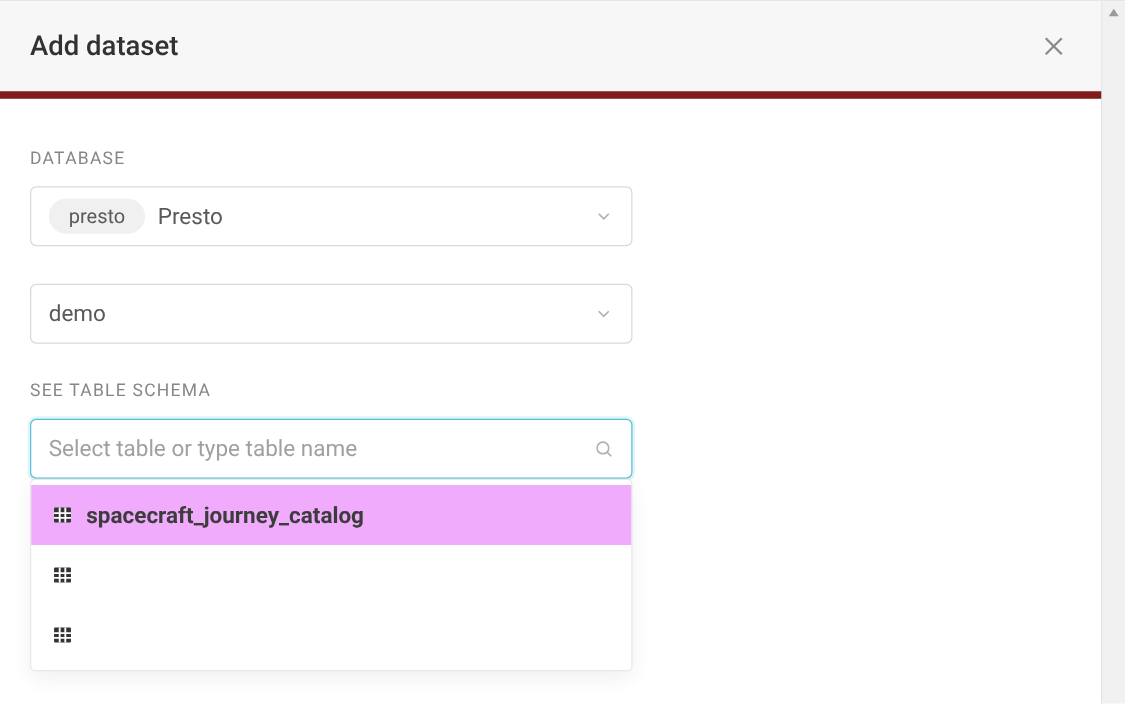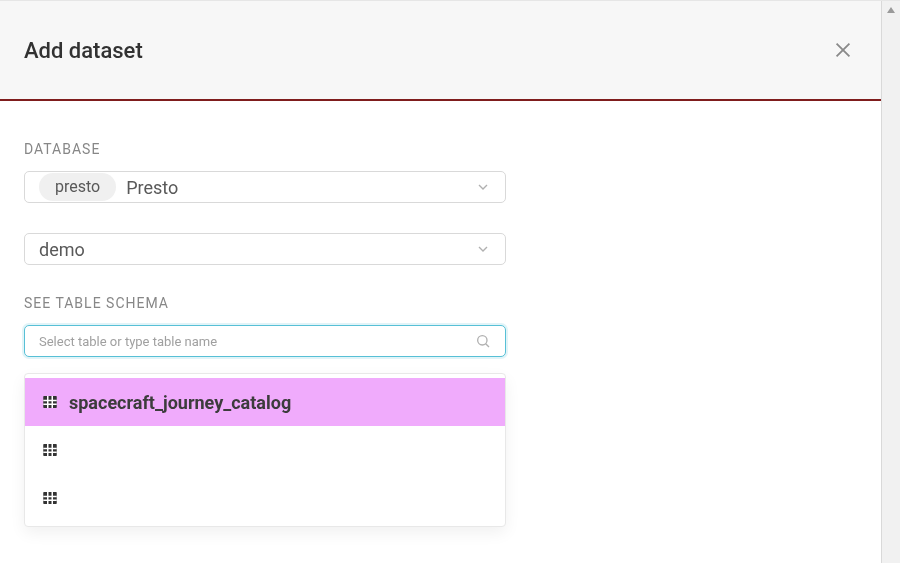--- a/index.html
+++ b/index.html
@@ -12,23 +12,23 @@
     border-top: 1px solid #e6e6e6;
   }
   .main {
     flex: 1 1 auto;
     display: flex;
     flex-direction: column;
     min-width: 0;
     border-right: 1px solid #d9d9d9;
   }
   .header {
-    height: 100px;
+    height: 78px;
     background: #f7f7f7;
-    border-bottom: 2px solid #7f1d1d;
+    border-bottom: 6px solid #7f1d1d;
     display: flex;
     align-items: center;
     justify-content: space-between;
     padding: 0 24px 0 24px;
   }
   .title {
     font-size: 22px;
     font-weight: 500;
     color: #323232;
   }
@@ -54,21 +54,21 @@
   .fld-label {
     font-size: 14px;
     letter-spacing: 1px;
     color: #878787;
     margin-bottom: 14px;
     font-weight: 400;
   }
 
   .select {
     width: 482px;
-    height: 32px;
+    height: 48px;
     border: 1px solid #d9d9d9;
     border-radius: 5px;
     background: #fff;
     display: flex;
     align-items: center;
     padding: 0 40px 0 14px;
     position: relative;
     font-size: 18px;
     color: #595959;
     cursor: pointer;
@@ -96,21 +96,21 @@
     color: #595959;
     margin-right: 10px;
     display: inline-block;
     line-height: 1.3;
   }
   .sel-value {
     font-size: 18px;
     color: #595959;
   }
 
-  .placeholder { color: #a0a0a0; font-size: 13px; }
+  .placeholder { color: #a0a0a0; font-size: 18px; }
 
   .dropdown {
     position: absolute;
     left: 0;
     top: 48px;
     width: 482px;
     background: #fff;
     border: 1px solid #e8e8e8;
     border-radius: 4px;
     box-shadow: 0 6px 16px rgba(0,0,0,0.06);

